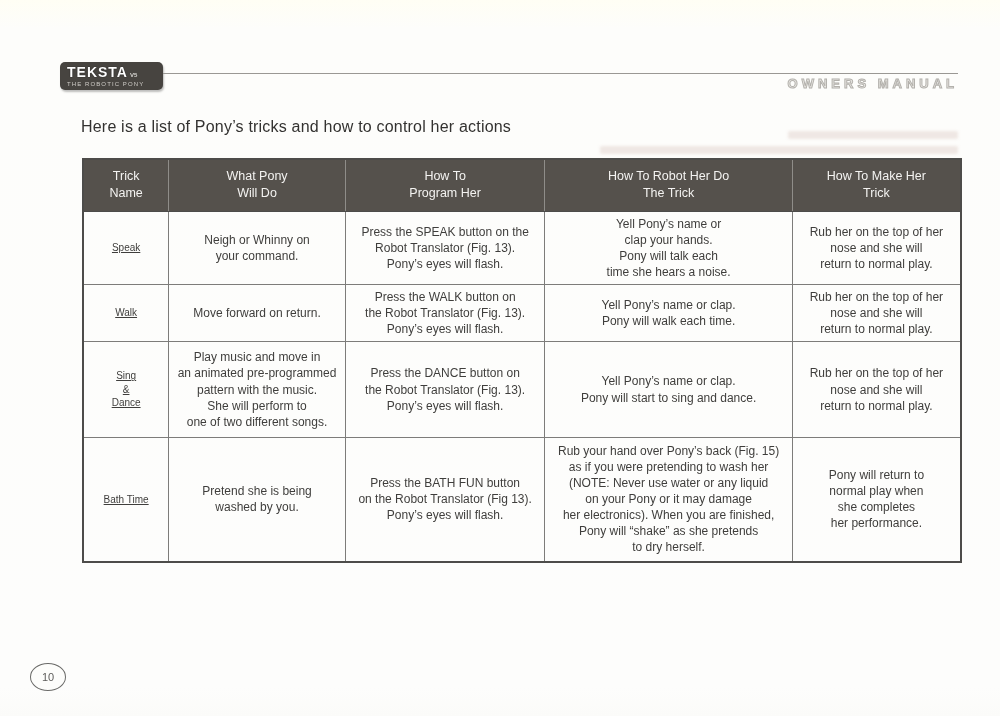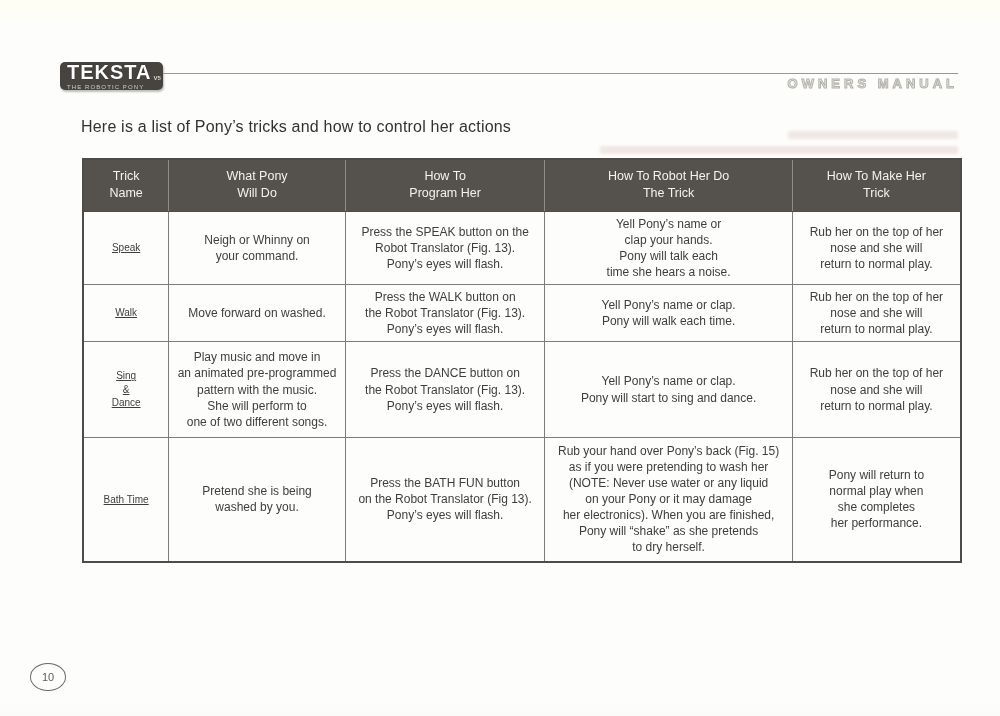--- a/index.html
+++ b/index.html
@@ -17,21 +17,21 @@
   
   .logo{
     position:absolute;left:60px;top:62px;width:103px;height:28px;
     background:#474440;border-radius:5px;
     box-shadow:1px 2px 2px rgba(0,0,0,0.25);
     display:flex;flex-direction:column;justify-content:center;
     padding:2px 0 2px 7px;box-sizing:border-box;
   }
   .logo-top{display:flex;align-items:flex-end;line-height:1;}
   .logo-brand{
-    color:#ffffff;font-weight:bold;font-size:20px;letter-spacing:1px;
+    color:#ffffff;font-weight:bold;font-size:14px;letter-spacing:1px;
     text-shadow:0 0 1px #000;
   }
   .logo-version{color:#d8d6d2;font-size:6px;font-weight:bold;margin-left:2px;margin-bottom:1px;}
   .logo-tagline{color:#cfccc7;font-size:6px;letter-spacing:1.1px;margin-top:2px;white-space:nowrap;}
 
   .rule{
     position:absolute;left:163px;top:73px;width:795px;height:1px;
     background:#9a9894;
   }
   .owners-manual{
@@ -147,21 +147,21 @@
         <td>Yell Pony’s name or
 clap your hands.
 Pony will talk each
 time she hears a noise.</td>
         <td>Rub her on the top of her
 nose and she will
 return to normal play.</td>
       </tr>
       <tr class="row-walk">
         <td class="trick-name">Walk</td>
-        <td>Move forward on washed.</td>
+        <td>Move forward on return.</td>
         <td>Press the WALK button on
 the Robot Translator (Fig. 13).
 Pony’s eyes will flash.</td>
         <td>Yell Pony’s name or clap.
 Pony will walk each time.</td>
         <td>Rub her on the top of her
 nose and she will
 return to normal play.</td>
       </tr>
       <tr class="row-sing">

